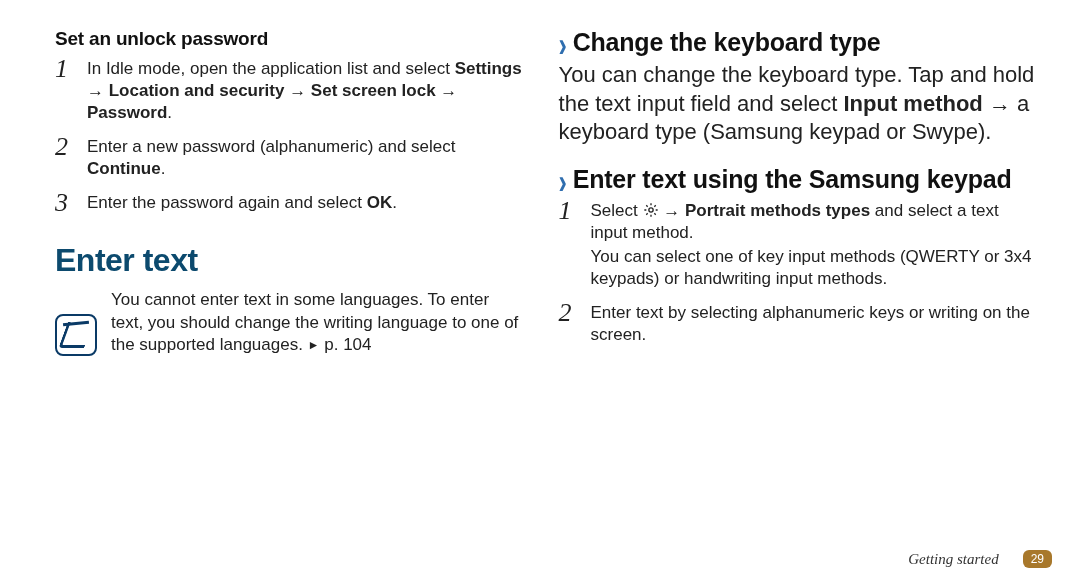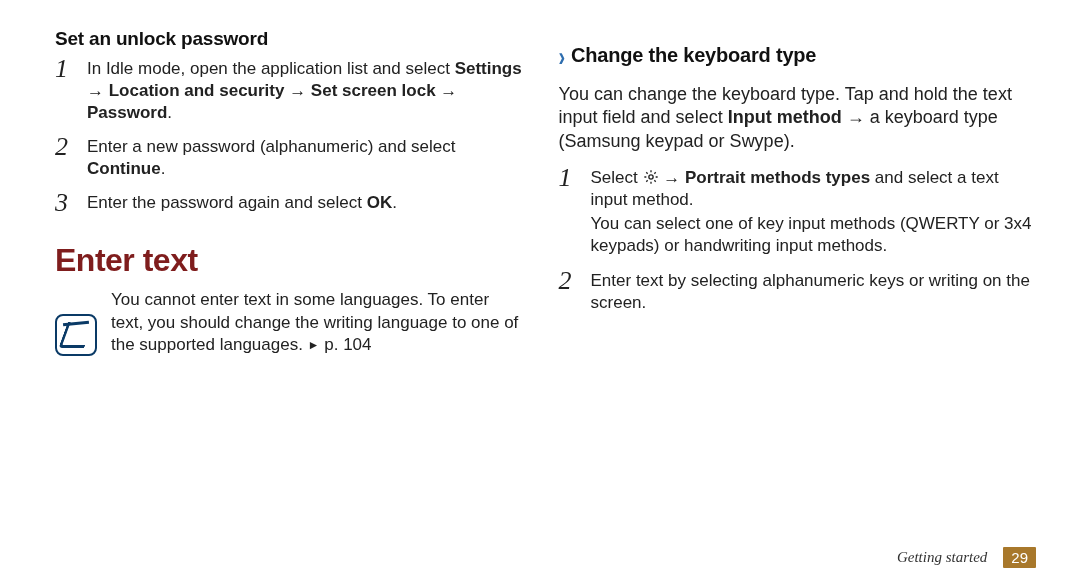--- a/index.html
+++ b/index.html
@@ -22,42 +22,42 @@
   .h3 {
     font-size: 19px;
     font-weight: 700;
     letter-spacing: -0.2px;
     margin: 0 0 6px 0;
     color: #111;
   }
   .h1 {
     font-size: 32px;
     font-weight: 700;
-    color: #7f1d1d;
+    color: #0c4a6e;
     margin: 26px 0 4px 0;
     letter-spacing: -0.5px;
   }
   .h2 {
-    font-size: 20px;
+    font-size: 25px;
     font-weight: 700;
     color: #111;
-    margin: 16px 0 4px 0;
+    margin: 0 0 4px 0;
     letter-spacing: -0.2px;
   }
   .h2 .chev {
     display: inline-block;
     margin-right: 6px;
     color: #2F6EAF;
     font-weight: 700;
     transform: scaleY(1.4) translateY(1px);
   }
   .para {
-    font-size: 18px;
-    line-height: 1.3;
-    margin: 16px 0 12px 0;
+    font-size: 22px;
+    line-height: 1.3;
+    margin: 4px 0 12px 0;
     font-weight: 400;
   }
   .para .b { font-weight: 700; }
   .ol {
     list-style: none;
     padding: 0;
     margin: 0 0 4px 0;
   }
   .ol > li {
     display: flex;
@@ -128,38 +128,38 @@
   }
   .gear svg { display: block; }
   .h2-wrap { margin-top: 18px; }
   .sub-para {
     font-size: 17px;
     line-height: 1.3;
     margin: 2px 0 0 0;
   }
   .footer {
     position: absolute;
-    right: 44px;
+    right: 28px;
     bottom: 18px;
     display: flex;
     align-items: center;
-    gap: 16px;
+    gap: 24px;
   }
   .footer-label {
     font-style: italic;
     font-family: Georgia, "Times New Roman", serif;
     font-size: 15px;
     color: #333;
   }
   .footer-badge {
     background: #A8782B;
     color: #fff;
-    font-size: 15px;
+    font-size: 12px;
     padding: 2px 8px;
-    border-radius: 1px;
+    border-radius: 6px;
     font-family: Arial, sans-serif;
   }
   .tri { font-size: 12px; vertical-align: 1px; }
 </style>
 </head>
 <body>
 
 <div class="page">
 
   <div class="col">
@@ -197,20 +197,23 @@
   </div>
 
   <div class="col-right">
     <div class="h2">
       <span class="chev">›</span><span>Change the keyboard type</span>
     </div>
     <p class="para">
       <span>You can change the keyboard type. Tap and hold the text input field and select </span><span class="b">Input method</span><span> → a keyboard type (Samsung keypad or Swype).</span>
     </p>
 
+    <div class="h2 h2-wrap">
+      <span class="chev">›</span><span>Enter text using the Samsung keypad</span>
+    </div>
 
     <ol class="ol">
       <li>
         <span class="num">1</span>
         <span class="li-body">
           <span>Select </span><span class="gear"><svg viewBox="0 0 24 24">
                 <g fill="none" stroke="#222" stroke-width="2">
                   <circle cx="12" cy="12" r="3.2"></circle>
                   <path d="M12 2v3M12 19v3M2 12h3M19 12h3M4.9 4.9l2.1 2.1M17 17l2.1 2.1M4.9 19.1l2.1-2.1M17 7l2.1-2.1"></path>
                 </g>

